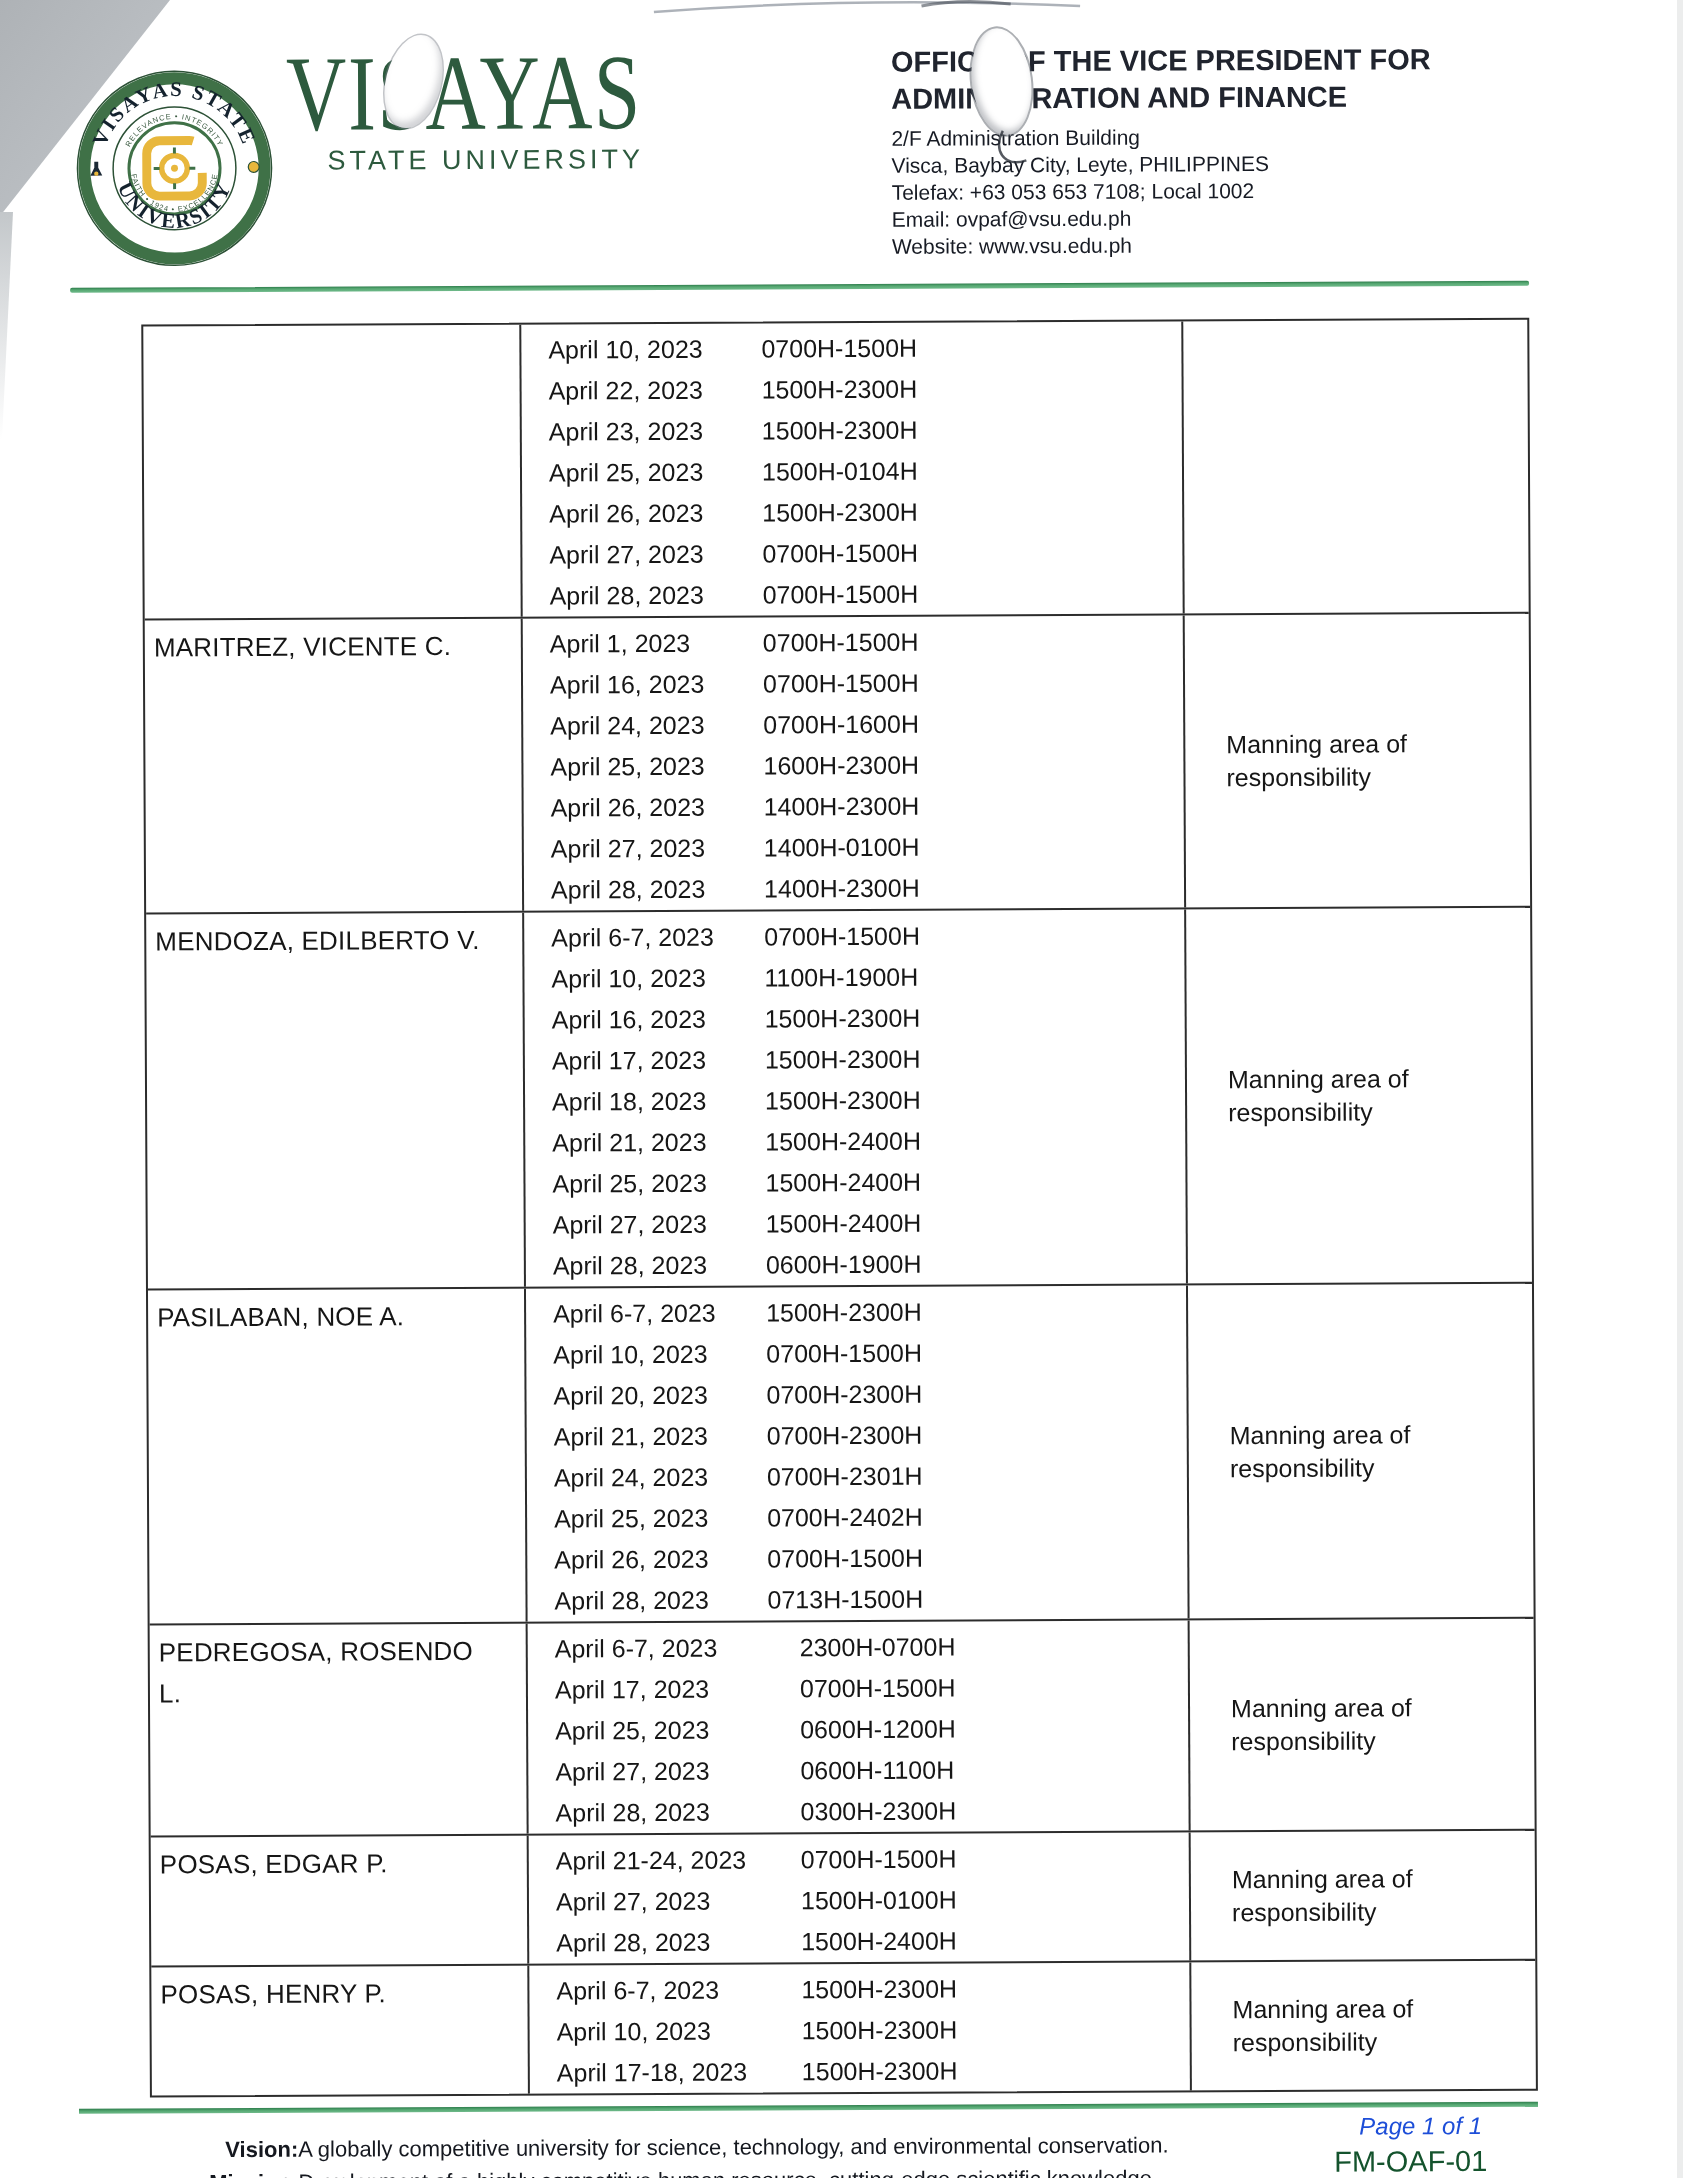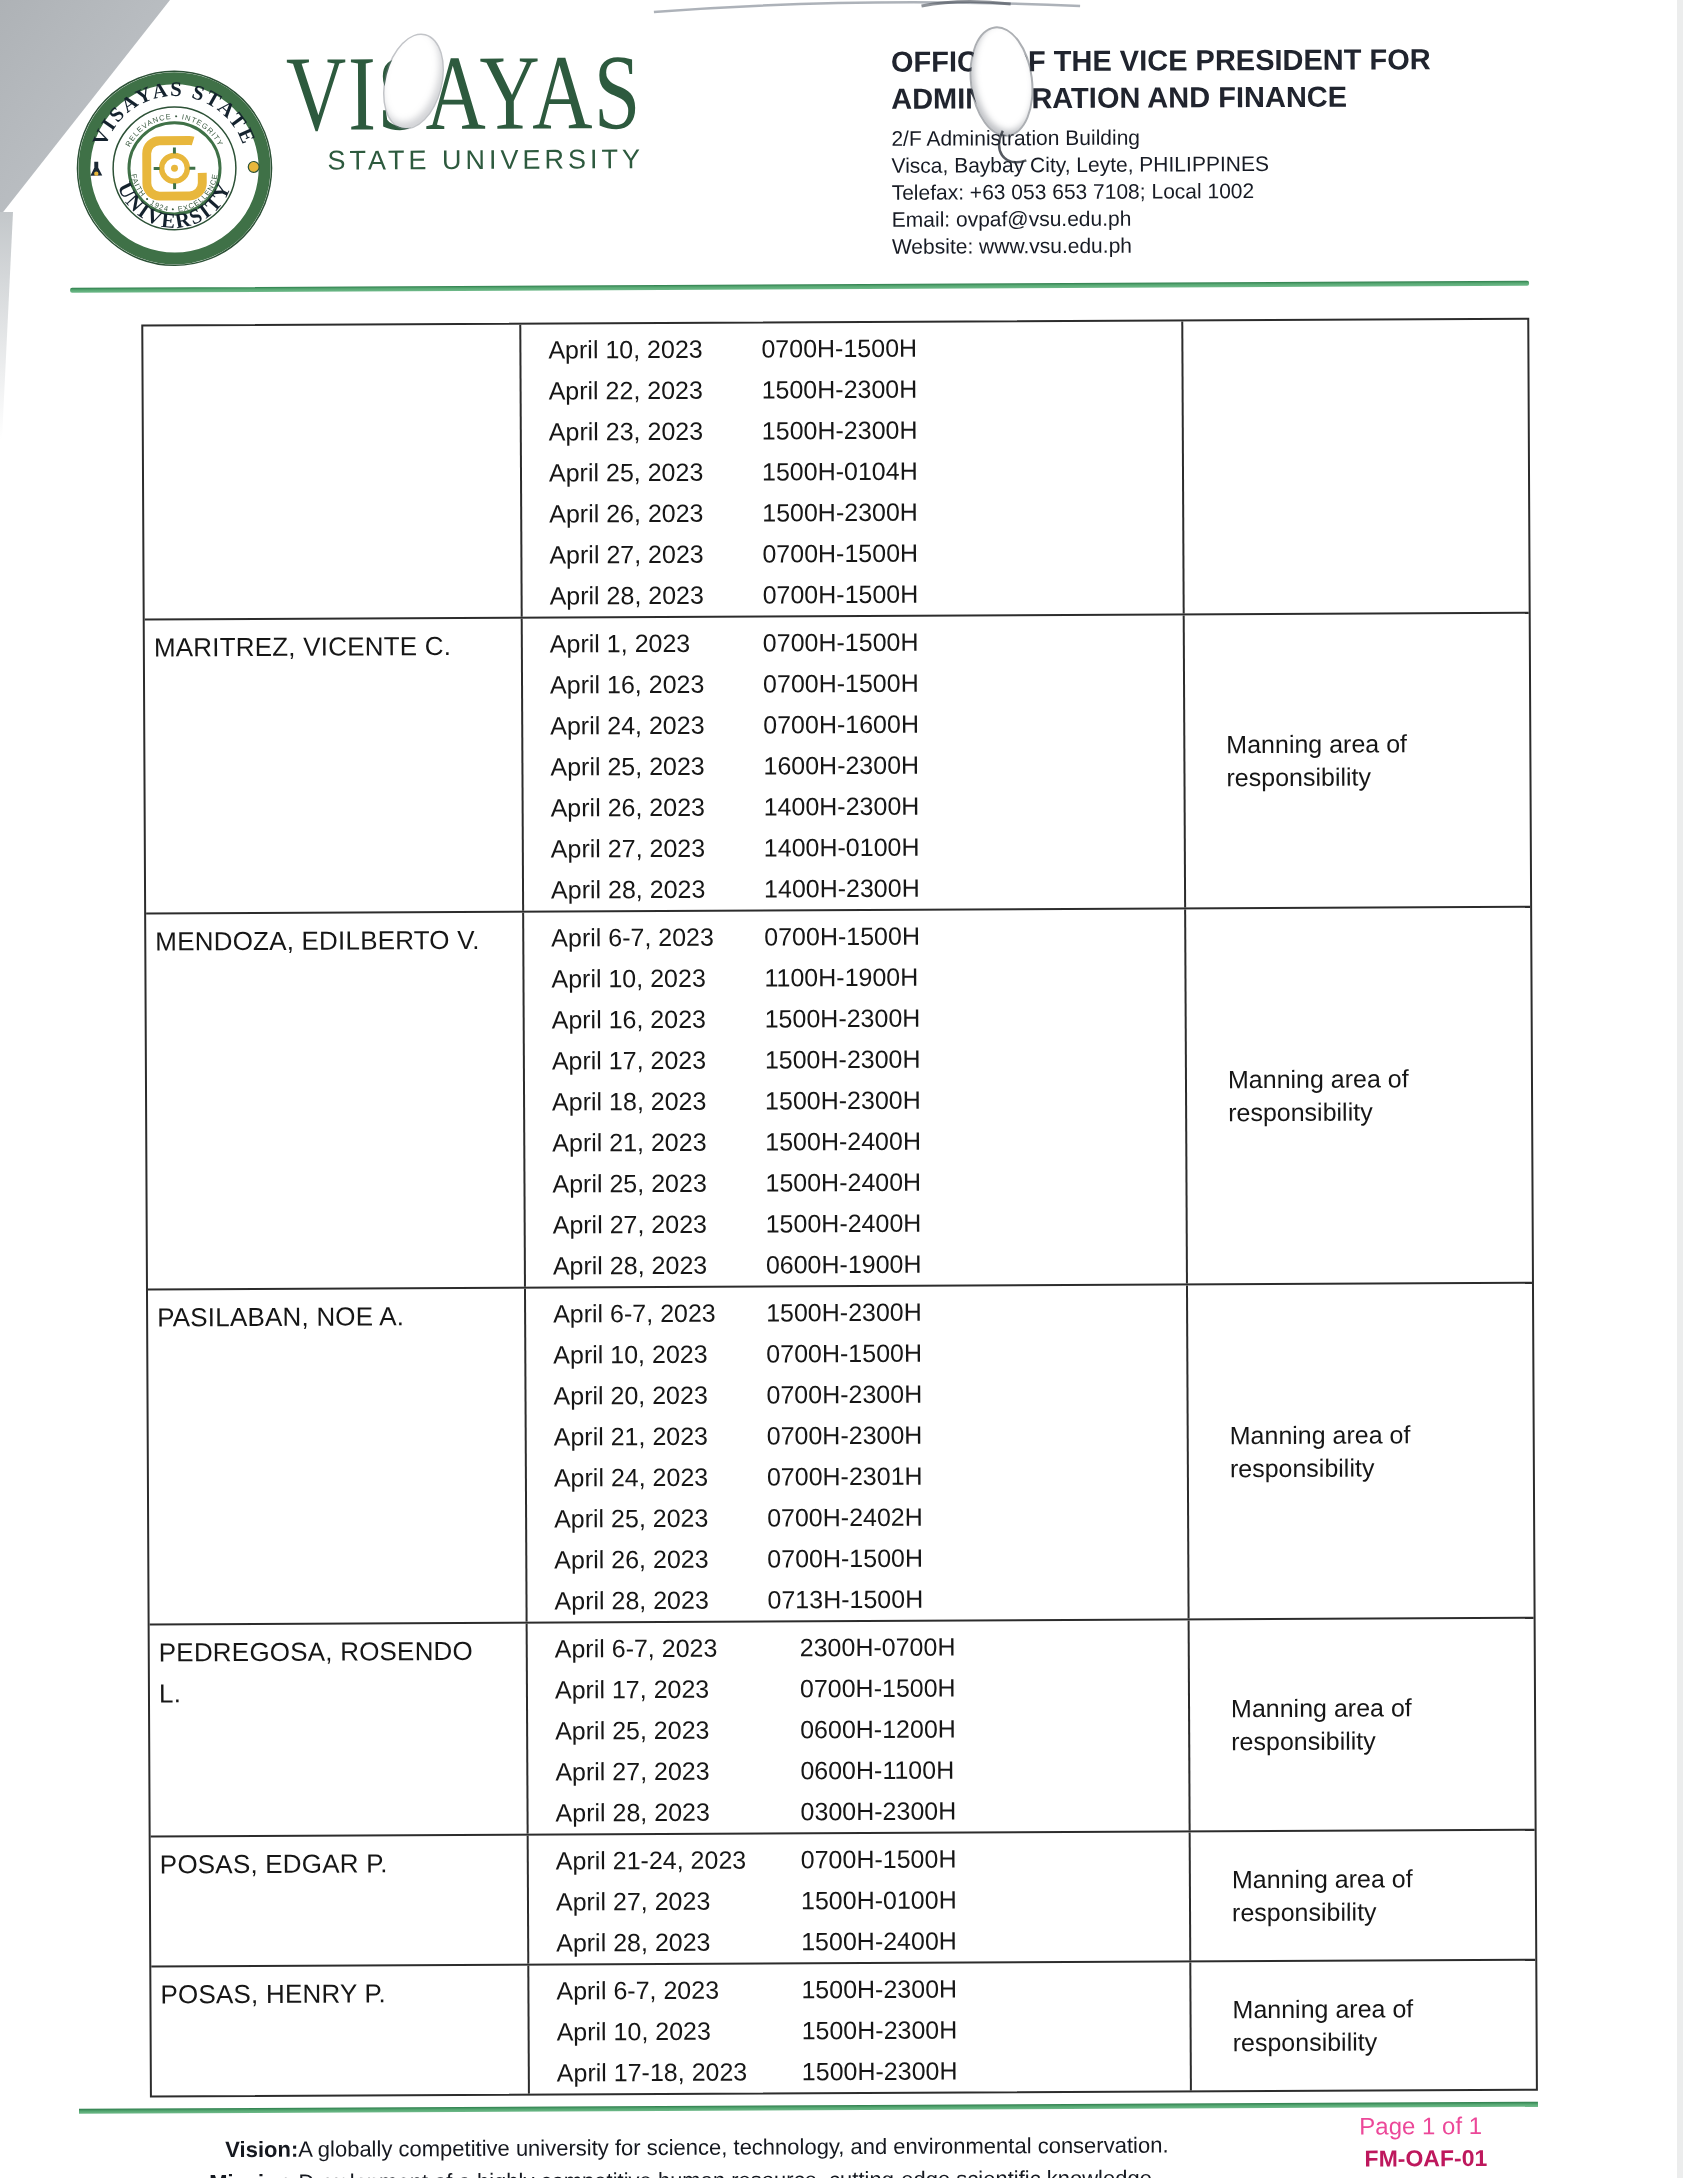--- a/index.html
+++ b/index.html
@@ -53,22 +53,22 @@
   .cell-remark{
     flex:1;display:flex;align-items:center;
     padding:0 30px 0 41px;font-size:25px;line-height:33px;color:#161616;
   }
 
   
   .footer-rule{
     position:absolute;left:74px;top:2109px;width:1459px;height:5px;
     background:linear-gradient(180deg,#2e7d4c 0%,#55a872 50%,#6fb98a 100%);
   }
-  .page-note{position:absolute;right:206px;top:2119px;font-size:24px;color:#ec4899;}
-  .form-code{position:absolute;right:201px;top:2152px;font-weight:bold;font-size:23px;color:#be185d;}
+  .page-note{position:absolute;right:206px;top:2119px;font-style:italic;font-size:24px;color:#1d4ed8;}
+  .form-code{position:absolute;right:201px;top:2152px;font-weight:normal;font-size:29px;color:#14532d;}
   .foot-row{position:absolute;left:144px;font-size:22px;color:#15181f;white-space:nowrap;}
   .foot-row .flabel{display:inline-block;width:149px;font-weight:bold;text-align:right;}
   .foot-vision{top:2138px;}
   .foot-mission{top:2171px;}
 
   
   .corner-tl{
     position:absolute;left:0;top:0;width:170px;height:216px;z-index:60;
     background:linear-gradient(128deg,#aeb2b6 0%,#b9bdc1 52%,#dfe1e3 60%,#f6f7f7 66%,rgba(255,255,255,0) 72%);
     clip-path:polygon(0 0,170px 0,0 216px);

